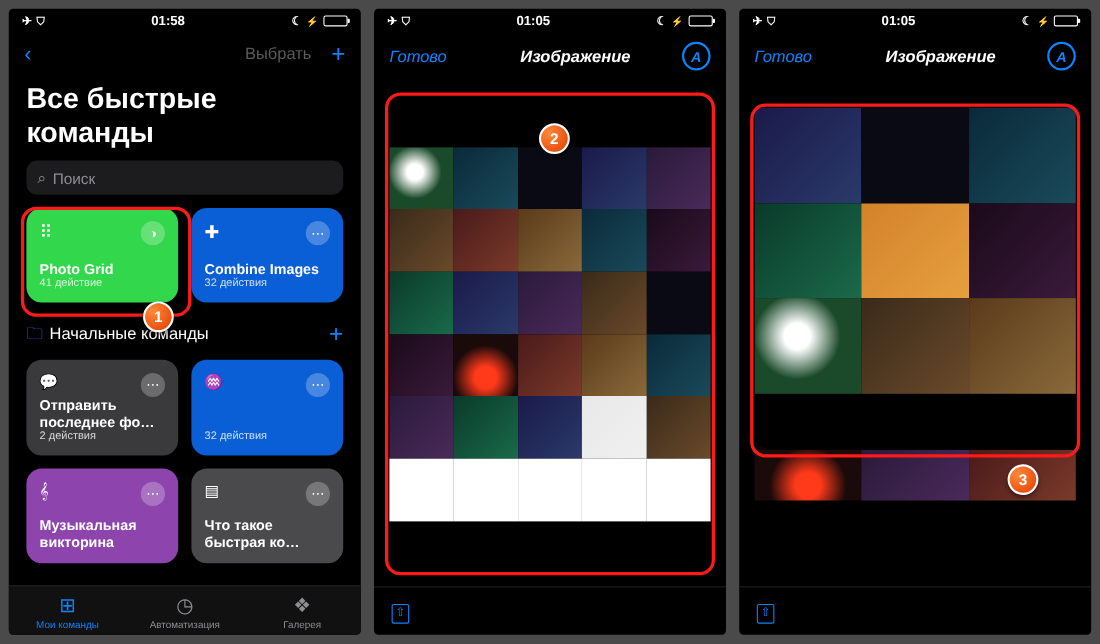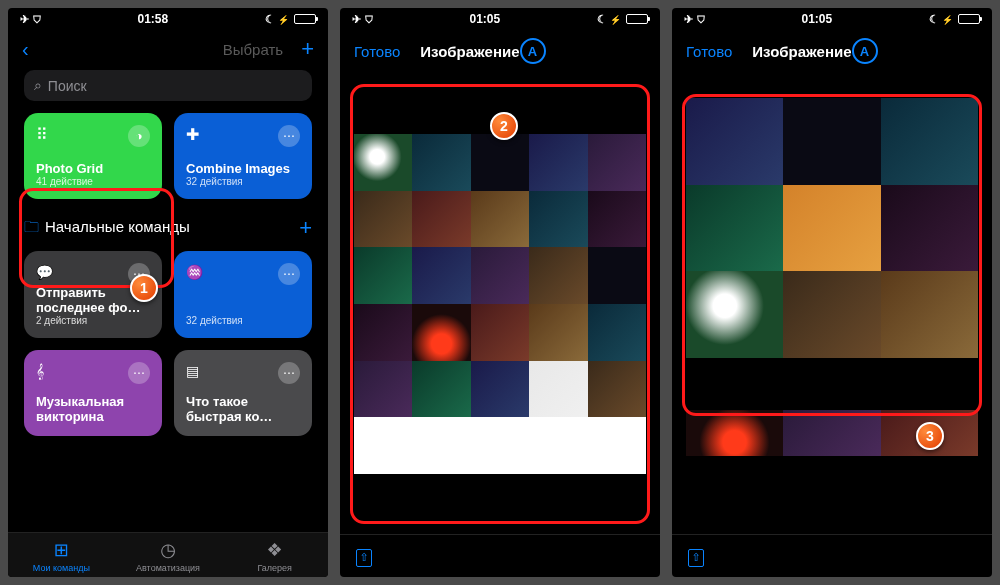--- a/index.html
+++ b/index.html
@@ -141,22 +141,23 @@
     width: 28px; height: 28px; border-radius: 50%;
     background: radial-gradient(circle at 30% 30%, #ff8a3a, #e23c00);
     border: 2px solid #fff;
     color: #fff; font-weight: 700; font-size: 14px;
     display: flex; align-items: center; justify-content: center;
     box-shadow: 0 2px 4px rgba(0,0,0,.5);
   }
 
   
   .viewer-header {
-    display: flex; align-items: center; justify-content: flex-start;
+    display: flex; align-items: center; justify-content: space-between;
     padding: 10px 14px;
+    font-style: italic;
   }
   .viewer-header .done { color:#0a84ff; font-size:15px; }
   .viewer-header .title { font-size:15px; font-weight:600;padding-left:20px; }
   .viewer-header .circle {
     width:26px; height:26px; border:2px solid #0a84ff; border-radius:50%;
     display:flex; align-items:center; justify-content:center;
     color:#0a84ff; font-size:13px; font-weight:700;
   }
 
   .image-area {
@@ -212,20 +213,21 @@
   </div>
 
   <div class="nav">
     <span class="blue chev">‹</span>
     <span style="flex:1"></span>
     <span class="dim">Выбрать</span>
     <span style="width:18px"></span>
     <span class="blue plus">+</span>
   </div>
 
+  <div class="big-title">Все быстрые команды</div>
 
   <div class="search">
     <span class="mag"></span>
     <span>Поиск</span>
   </div>
 
   <div class="cards-row">
     <div class="card green">
       <div class="top">
         <span class="grid-icon">⠿</span>

